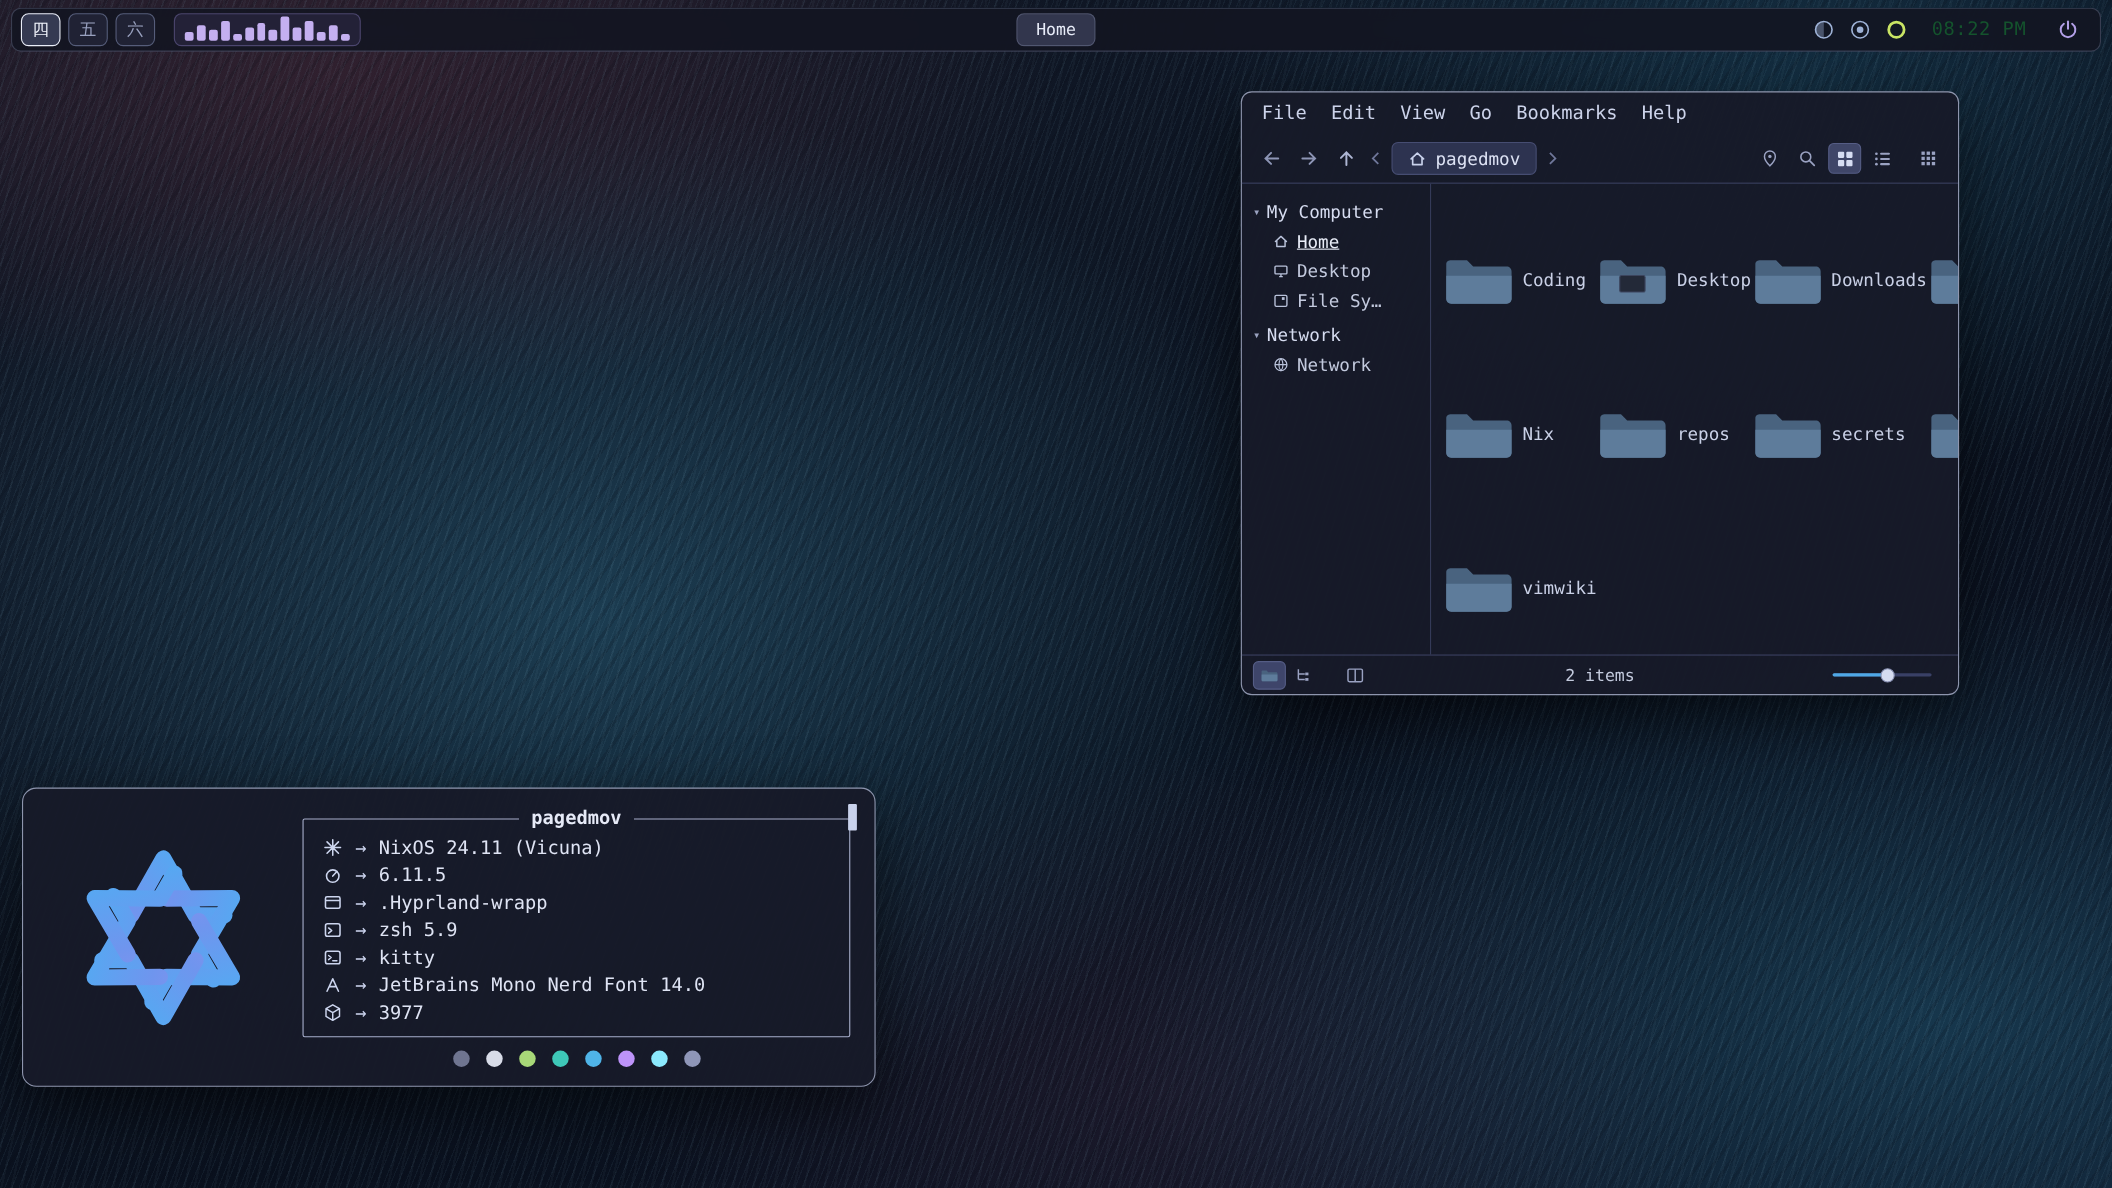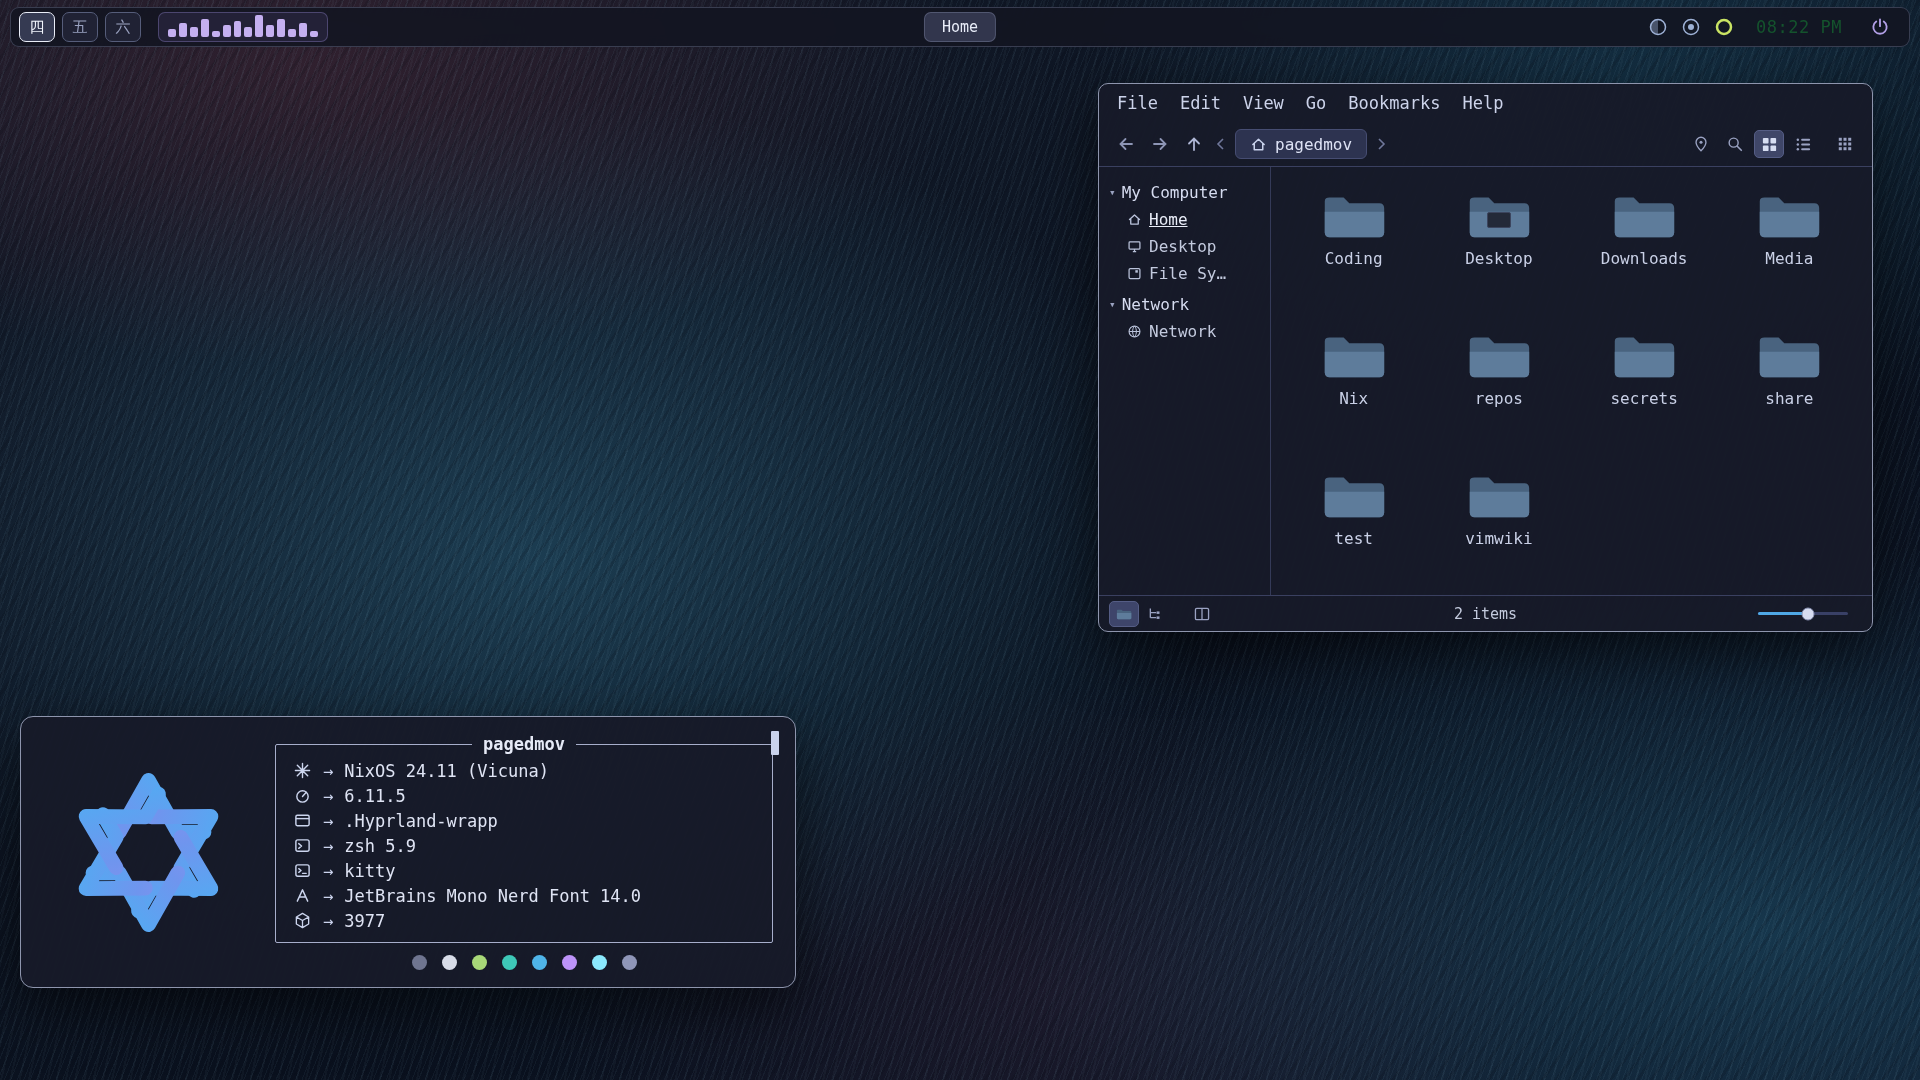--- a/index.html
+++ b/index.html
@@ -38,39 +38,39 @@
   .home-btn{height:30px;padding:0 17px;background:rgba(92,98,132,0.45);border:1px solid rgba(165,172,205,0.28);
     border-radius:7px;color:#e8ecf8;font-size:15px;font-family:inherit;cursor:pointer}
   .tb-right{margin-left:auto;display:flex;align-items:center;gap:11px;padding-right:12px}
   .tb-ic{width:22px;height:22px;display:flex;align-items:center;justify-content:center;cursor:pointer}
   .clock{font-size:17px;color:#14532d;letter-spacing:0.5px;padding:0 10px}
   .pwr{width:34px;height:30px;border-radius:7px;display:flex;align-items:center;justify-content:center;cursor:pointer}
 
   
   .window{position:absolute;background:rgba(23,26,41,0.96);border:1px solid #8e95ad;border-radius:10px;
     box-shadow:0 20px 55px rgba(0,0,0,0.55);color:#c8cfe6}
-  .fm{left:1098px;top:83px;width:775px;height:549px;display:flex;flex-direction:column}
+  .fm{left:1128px;top:83px;width:653px;height:549px;display:flex;flex-direction:column}
   .fm-menu{display:flex;gap:22px;align-items:center;height:38px;padding-left:18px;font-size:17px;color:#ccd3ea}
   .fm-menu span{cursor:pointer}
   .fm-toolbar{display:flex;align-items:center;height:44px;padding:0 12px;gap:4px}
   .tbtn{width:30px;height:28px;display:flex;align-items:center;justify-content:center;border-radius:5px;cursor:pointer}
   .tbtn.active{background:#3f4668;border:1px solid #555d85}
   .crumb-chev{width:16px;display:flex;align-items:center;justify-content:center;cursor:pointer}
   .path-pill{display:flex;align-items:center;gap:8px;height:30px;padding:0 14px;margin:0 2px;
     background:#2d3350;border:1px solid #464d72;border-radius:6px;font-size:16px;color:#dde2f4;cursor:pointer}
   .tb-spacer{flex:1}
   .fm-sep{height:1px;background:#3a4060}
   .fm-body{flex:1;display:flex;min-height:0}
   .fm-side{width:172px;padding:12px 6px 0 10px;border-right:1px solid #343a58;font-size:16px}
   .side-sec{display:flex;align-items:center;gap:6px;height:27px;color:#d6dcf0}
   .side-item{display:flex;align-items:center;gap:7px;height:27px;padding-left:18px;color:#c3cade;cursor:pointer}
   .side-item .u{text-decoration:underline;color:#e9edf8}
   .exp{font-size:11px;color:#9aa2c0;cursor:pointer}
   .fm-main{flex:1;display:grid;grid-template-columns:repeat(4,1fr);grid-auto-rows:140px;padding:12px 10px;overflow:hidden}
-  .fcell{display:flex;flex-direction:column;align-items:center;justify-content:flex-start;gap:7px;padding-top:10px;cursor:pointer;border-radius:6px}
+  .fcell{display:flex;flex-direction:row;align-items:center;justify-content:flex-start;gap:7px;padding-top:10px;cursor:pointer;border-radius:6px}
   .ficon-wrap{position:relative;width:66px;height:53px}
   .fsvg{width:66px;height:53px;display:block}
   .emblem{display:none;position:absolute;left:50%;top:58%;transform:translate(-50%,-50%);
     width:24px;height:16px;background:#232938;border:1px solid #3c455e;border-radius:2px}
   .fname{font-size:16px;color:#c9d0e6}
   .fm-status{height:36px;border-top:1px solid #3a4060;display:flex;align-items:center;padding:0 10px;position:relative}
   .sb-btn{width:30px;height:26px;border-radius:5px;display:flex;align-items:center;justify-content:center;cursor:pointer}
   .sb-btn.active{background:#3e456a;border:1px solid #555d85}
   .sb-count{position:absolute;left:50%;transform:translateX(-50%);font-size:15px;color:#c3cadd}
   .zoom{margin-left:auto;margin-right:14px;width:90px;height:14px;position:relative;display:flex;align-items:center;cursor:pointer}
@@ -366,29 +366,20 @@
   <div class="fcell">
     <div class="ficon-wrap">
       <svg class="fsvg" viewBox="0 0 70 56">
               <use href="#folder-shape"></use>
             </svg>
 
     </div>
     <div class="fname">share</div>
   </div>
 
-  <div class="fcell">
-    <div class="ficon-wrap">
-      <svg class="fsvg" viewBox="0 0 70 56">
-              <use href="#folder-shape"></use>
-            </svg>
-
-    </div>
-    <div class="fname">test</div>
-  </div>
 
   <div class="fcell">
     <div class="ficon-wrap">
       <svg class="fsvg" viewBox="0 0 70 56">
               <use href="#folder-shape"></use>
             </svg>
 
     </div>
     <div class="fname">vimwiki</div>
   </div>

